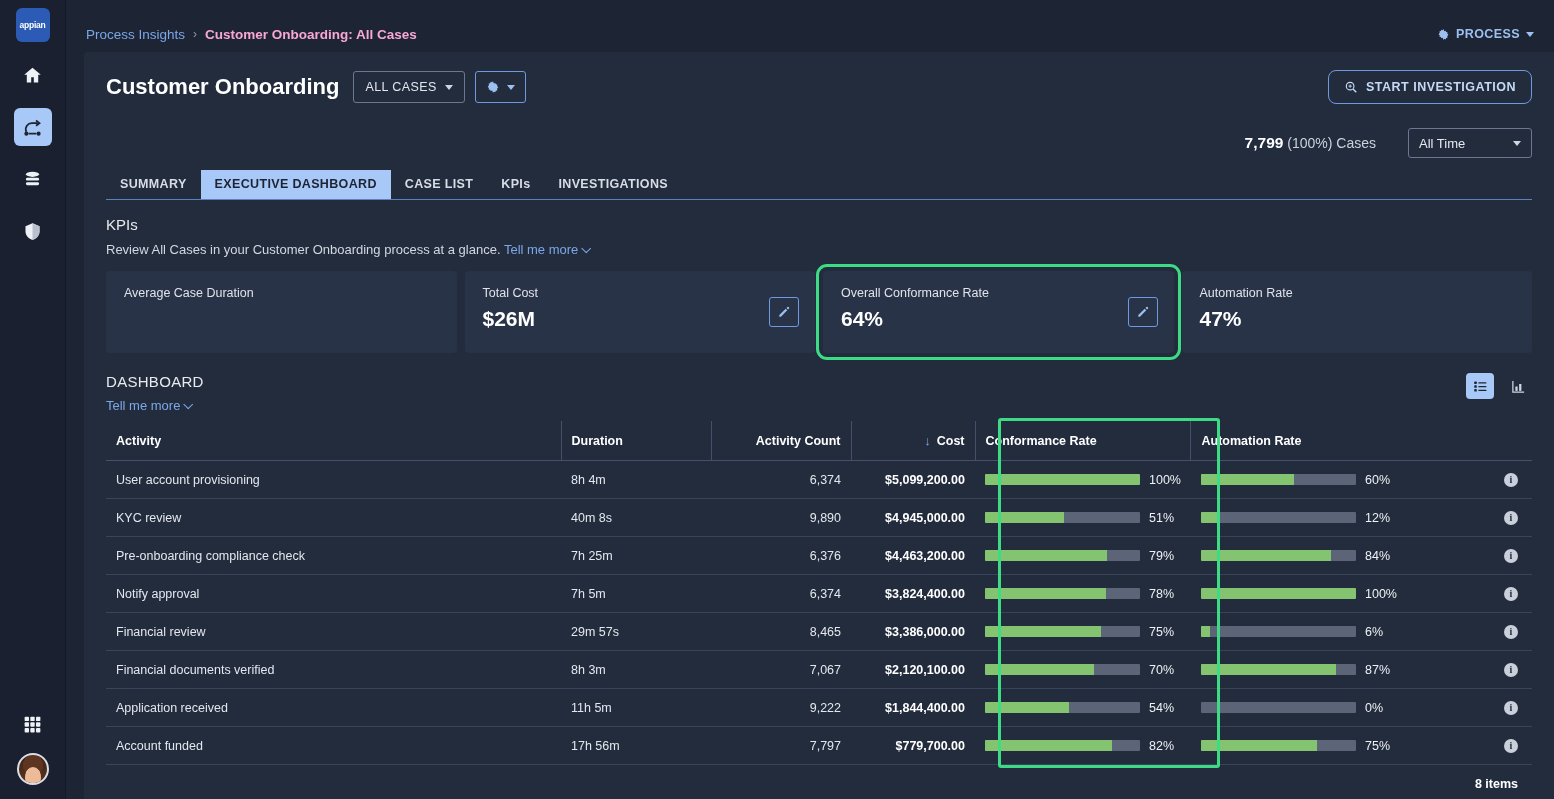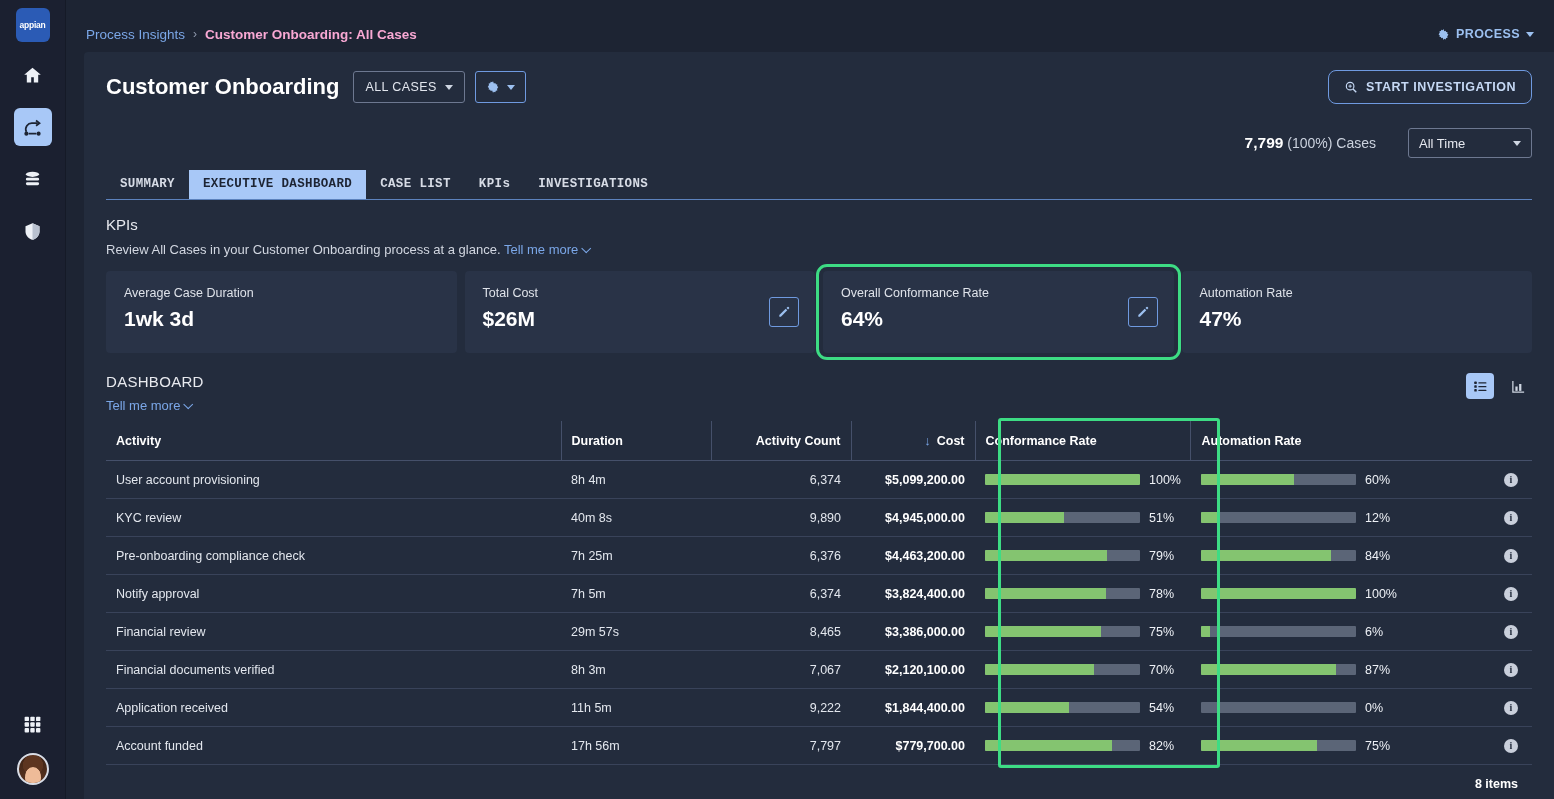--- a/index.html
+++ b/index.html
@@ -133,21 +133,20 @@
     border-left: 4px solid transparent; border-right: 4px solid transparent;
     border-top: 5px solid #cfd6e2;
   }
 
   
   #tabs {
     display: flex; align-items: flex-end;
     border-bottom: 1px solid #6b7siz;
     border-bottom: 1px solid #5c82bd;
     height: 30px;
-    font-family: Liberation Mono, monospace;
   }
   .tab {
     font-size: 12.5px; font-weight: bold; letter-spacing: .35px;
     color: #d7dce6; padding: 7px 14px 7px 14px;
     cursor: pointer; line-height: 15px;
   }
   .tab.active { background: #a8c8f7; color: #1d2433; }
 
   
   #kpi-head { margin-top: 16px; }
@@ -371,21 +370,20 @@
         <div id="kpi-title">KPIs</div>
         <div id="kpi-sub">
           <span>Review All Cases in your Customer Onboarding process at a glance.</span>
           <span class="tellmore"><span>Tell me more</span><span class="chev"></span></span>
         </div>
       </div>
 
       <div id="kpi-cards">
         <div class="kpi-card">
           <div class="kpi-label">Average Case Duration</div>
-          <div class="kpi-value">1wk 3d</div>
         </div>
 
         <div class="kpi-card">
           <div class="kpi-label">Total Cost</div>
           <div class="kpi-value">$26M</div>
           <button class="edit-btn">
             <svg viewBox="0 0 24 24" width="14" height="14">
               <path d="M4 17.3 14.9 6.4l2.7 2.7L6.7 20H4Z" fill="#9cc0f0"></path>
               <path d="M16.3 5l1.6-1.6a1.4 1.4 0 0 1 2 0l.7.7a1.4 1.4 0 0 1 0 2L19 7.7Z" fill="#9cc0f0"></path>
             </svg>

